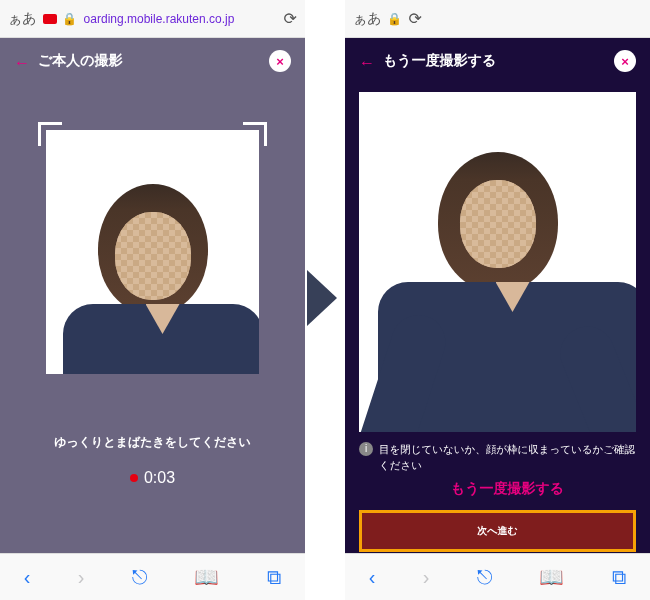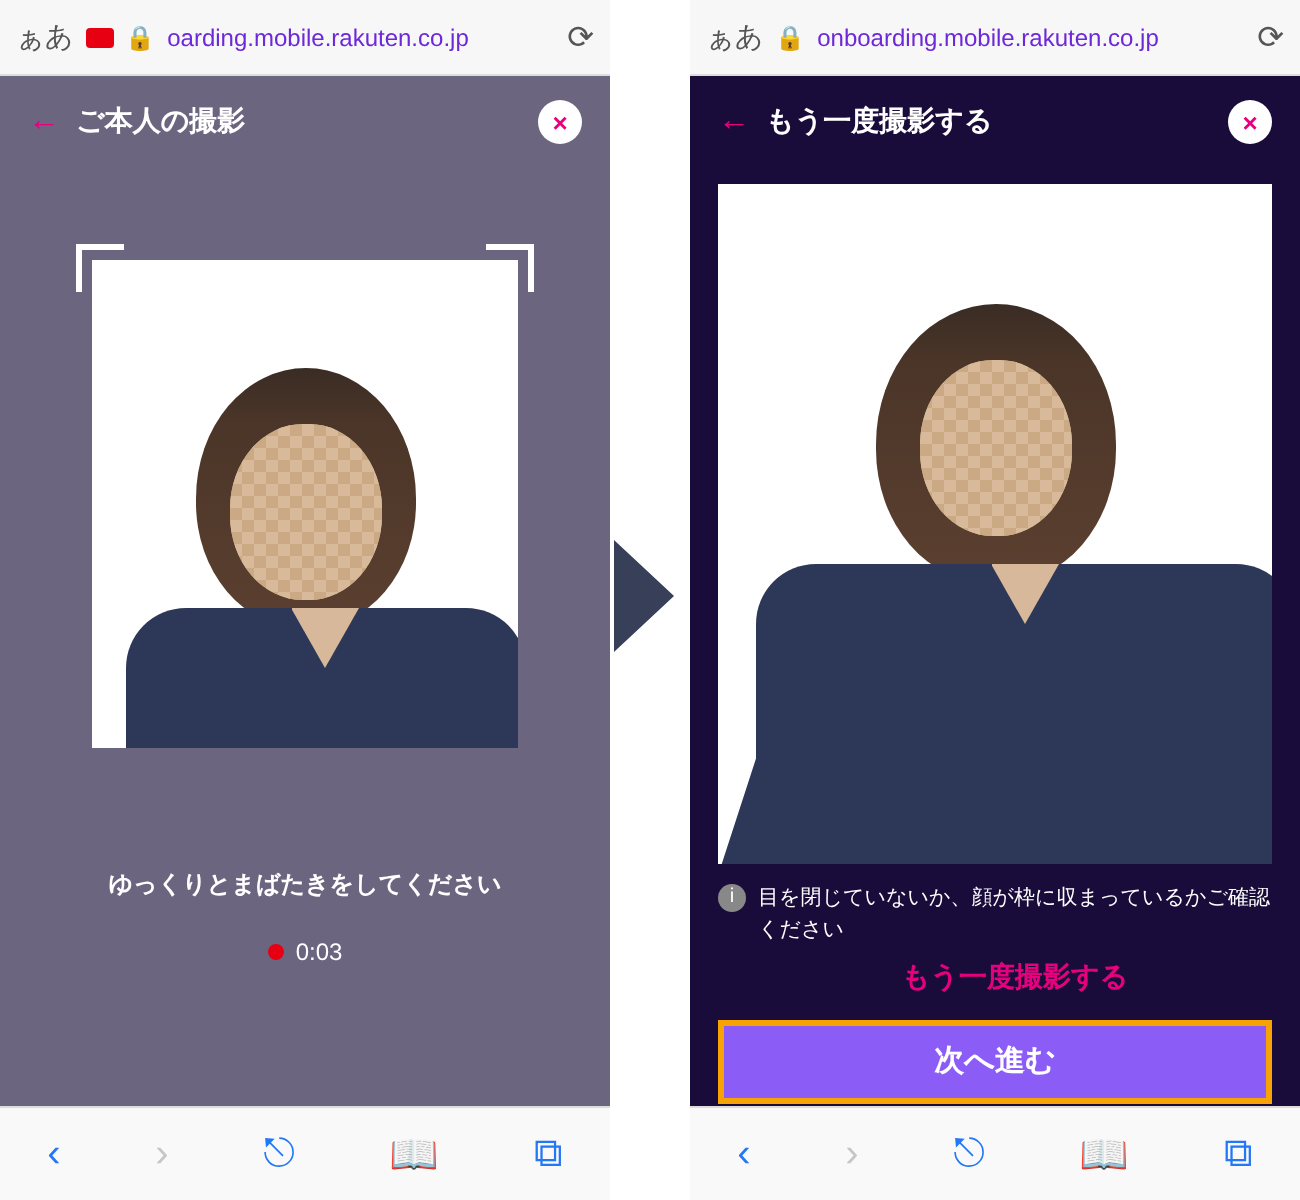--- a/index.html
+++ b/index.html
@@ -31,36 +31,36 @@
     
     .photo-bg { position: absolute; inset: 8px; background: #fff; overflow: hidden; }
     .person { position: absolute; left: 50%; transform: translateX(-50%); bottom: -60px; width: 180px; }
     .head { width: 110px; height: 130px; margin: 0 auto; border-radius: 50% 50% 48% 48%; background: linear-gradient(180deg, #3a2c24 0%, #4a3528 20%, #5c4030 100%); position: relative; }
     .face { position: absolute; top: 28px; left: 50%; transform: translateX(-50%); width: 76px; height: 88px; border-radius: 48%; background: #d8b89a; }
     .mosaic { position: absolute; inset: 0; background: repeating-conic-gradient(#c9a882 0 25%, #d9bb9a 0 50%) 0 0/12px 12px; opacity: 0.9; border-radius: 48%; }
     .shirt { width: 200px; height: 130px; background: #2d3858; border-radius: 30px 30px 0 0; margin: -10px auto 0; position: relative; }
     .collar { position: absolute; top: 0; left: 50%; transform: translateX(-50%); width: 34px; height: 30px; background: #d8b89a; clip-path: polygon(50% 100%, 0 0, 100% 0); }
     
     .instruction { color: #fff; text-align: center; font-size: 12px; font-weight: 600; margin-top: 52px; }
-    .timer { display: flex; align-items: center; justify-content: center; gap: 6px; margin-top: 18px; color: #fff; font-size: 12px; }
+    .timer { display: flex; align-items: center; justify-content: center; gap: 6px; margin-top: 18px; color: #fff; font-size: 16px; }
     .rec-dot { width: 8px; height: 8px; border-radius: 50%; background: #e60012; }
     
     .review-photo { margin: 8px 14px; background: #fff; height: 340px; position: relative; overflow: hidden; }
     .review-photo .person { bottom: -20px; width: 240px; }
     .review-photo .head { width: 120px; height: 140px; }
     .review-photo .shirt { width: 270px; height: 170px; }
     .review-photo .arm { position: absolute; width: 54px; height: 180px; background: #2d3858; border-radius: 28px; }
     .arm-l { left: -6px; bottom: -40px; transform: rotate(18deg); }
     .arm-r { right: 10px; bottom: -50px; transform: rotate(-22deg); }
     
     .confirm-box { margin: 10px 14px 0; }
     .confirm-text { display: flex; gap: 6px; color: #fff; font-size: 10.5px; line-height: 1.5; }
     .info-icon { width: 14px; height: 14px; border-radius: 50%; background: #888; color: #fff; font-size: 10px; text-align: center; line-height: 14px; flex-shrink: 0; }
     .retake { color: #e6007e; font-size: 14px; font-weight: 600; margin-top: 6px; margin-left: 20px; text-align: center; }
-    .next-btn { margin: 12px 14px 0; height: 42px; background: #8b5cf6; color: #fff; font-size: 15px; font-weight: 600; display: flex; align-items: center; justify-content: center; border: 3px solid #f7a205; }
+    .next-btn { margin: 12px 14px 0; height: 42px; background: #7f1d1d; color: #fff; font-size: 10px; font-weight: 600; display: flex; align-items: center; justify-content: center; border: 3px solid #f7a205; }
     
     .toolbar { position: absolute; bottom: 0; left: 0; right: 0; height: 47px; background: #f9f9f9; border-top: 1px solid #ddd; display: flex; align-items: center; justify-content: space-around; color: #2478f5; font-size: 20px; }
     .toolbar .disabled { color: #c6c6c8; }
     
     .arrow-sep { position: absolute; left: 307px; top: 270px; width: 0; height: 0; border-top: 28px solid transparent; border-bottom: 28px solid transparent; border-left: 30px solid #374058; }
   </style>
 </head>
 <body>
 
 <div class="phones">
@@ -109,21 +109,20 @@
       <span>⎋</span>
       <span>📖</span>
       <span>⧉</span>
     </div>
   </div>
 
   <div class="phone">
     <div class="browser-bar">
       <span class="aa">ぁあ</span>
       <span class="lock">🔒</span>
-      <span class="url">onboarding.mobile.rakuten.co.jp</span>
       <span class="refresh">⟳</span>
     </div>
     <div class="content dark2">
       <div class="header">
         <div class="header-left">
           <span class="back-arrow">←</span>
           <span class="header-title">もう一度撮影する</span>
         </div>
         <div class="close-btn">×</div>
       </div>

